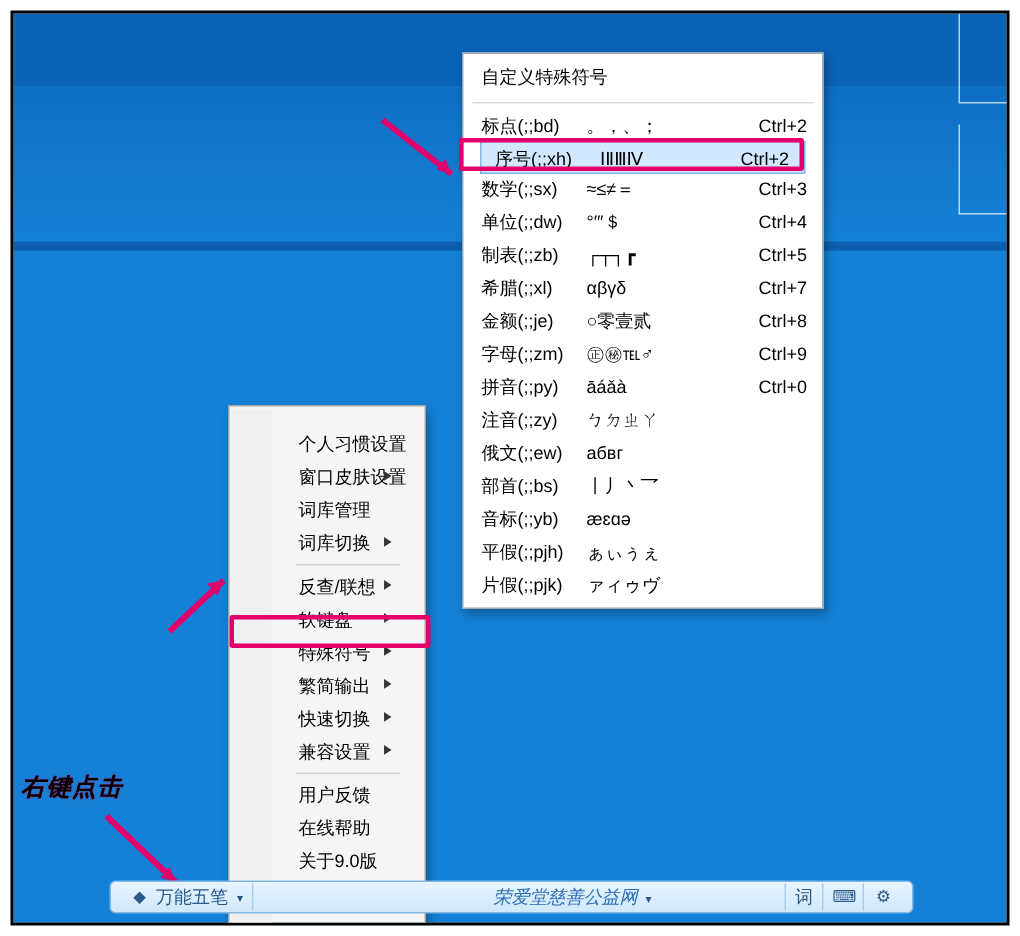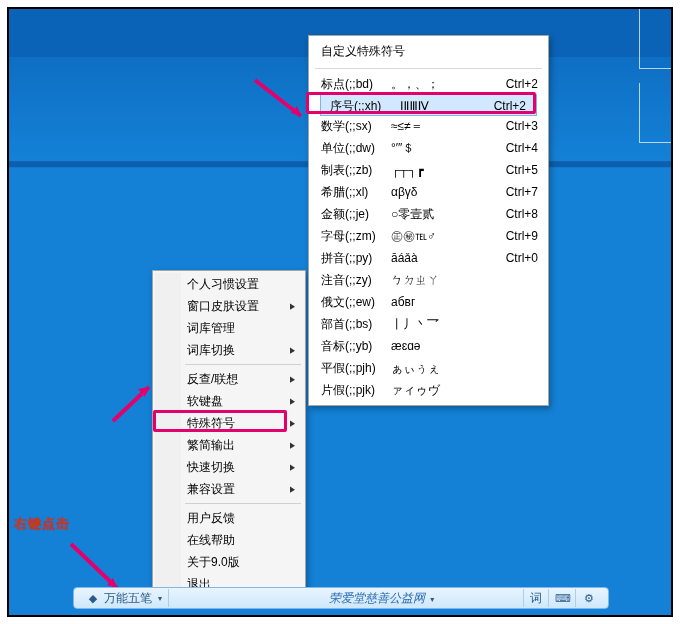--- a/index.html
+++ b/index.html
@@ -37,36 +37,37 @@
     border-bottom: 1px solid rgba(255,255,255,0.7);
   }
   
   .arrow {
     position: absolute;
     pointer-events: none;
   }
   .arrow svg { display: block; }
   .hint {
     position: absolute;
-    color: #c2410c;
+    color: #000000;
     font-weight: bold;
-    font-size: 13px;
+    font-size: 16px;
     text-shadow: 0 0 1px #e3006d;
     letter-spacing: 1px;
+    font-style: italic;
   }
   
   .menu-left {
     position: absolute;
     left: 143px;
     top: 261px;
-    width: 154px;
+    width: 132px;
     background: #f5f5f5;
     border: 1px solid #a5a5a5;
     box-shadow: 2px 3px 6px rgba(0,0,0,0.3);
-    padding: 2px;
+    padding: 14px;
   }
   .menu-left .strip {
     position: absolute;
     left: 2px; top: 2px; bottom: 2px;
     width: 26px;
     background: #f0f0f0;
   }
   .menu-left .mi {
     position: relative;
     height: 22px;

